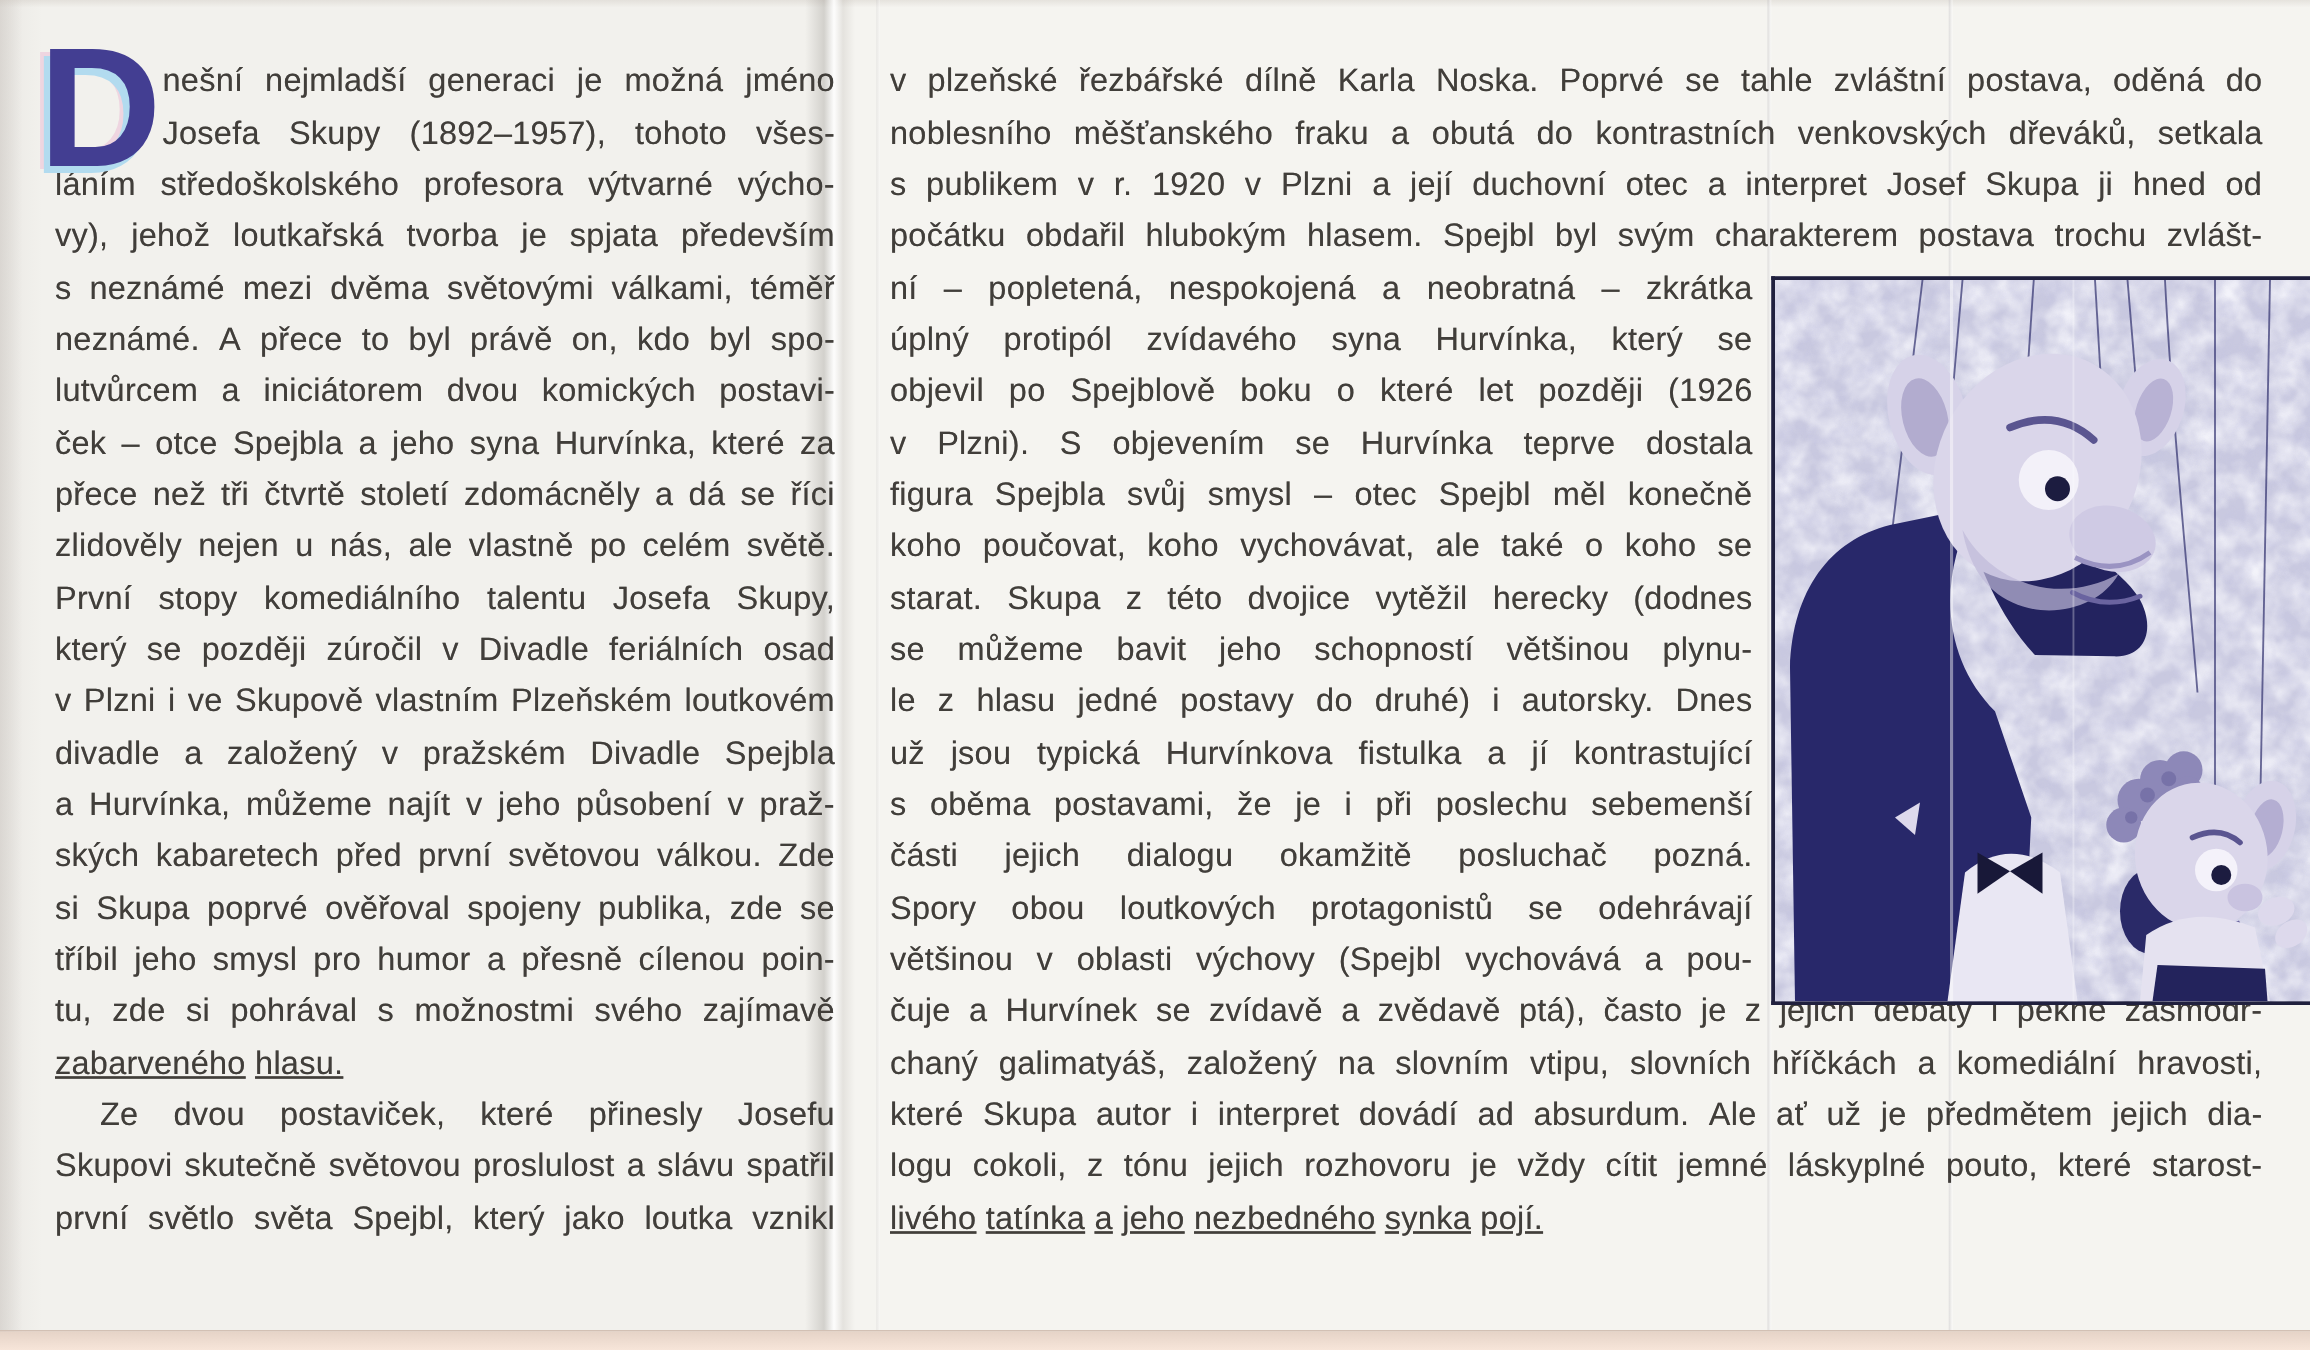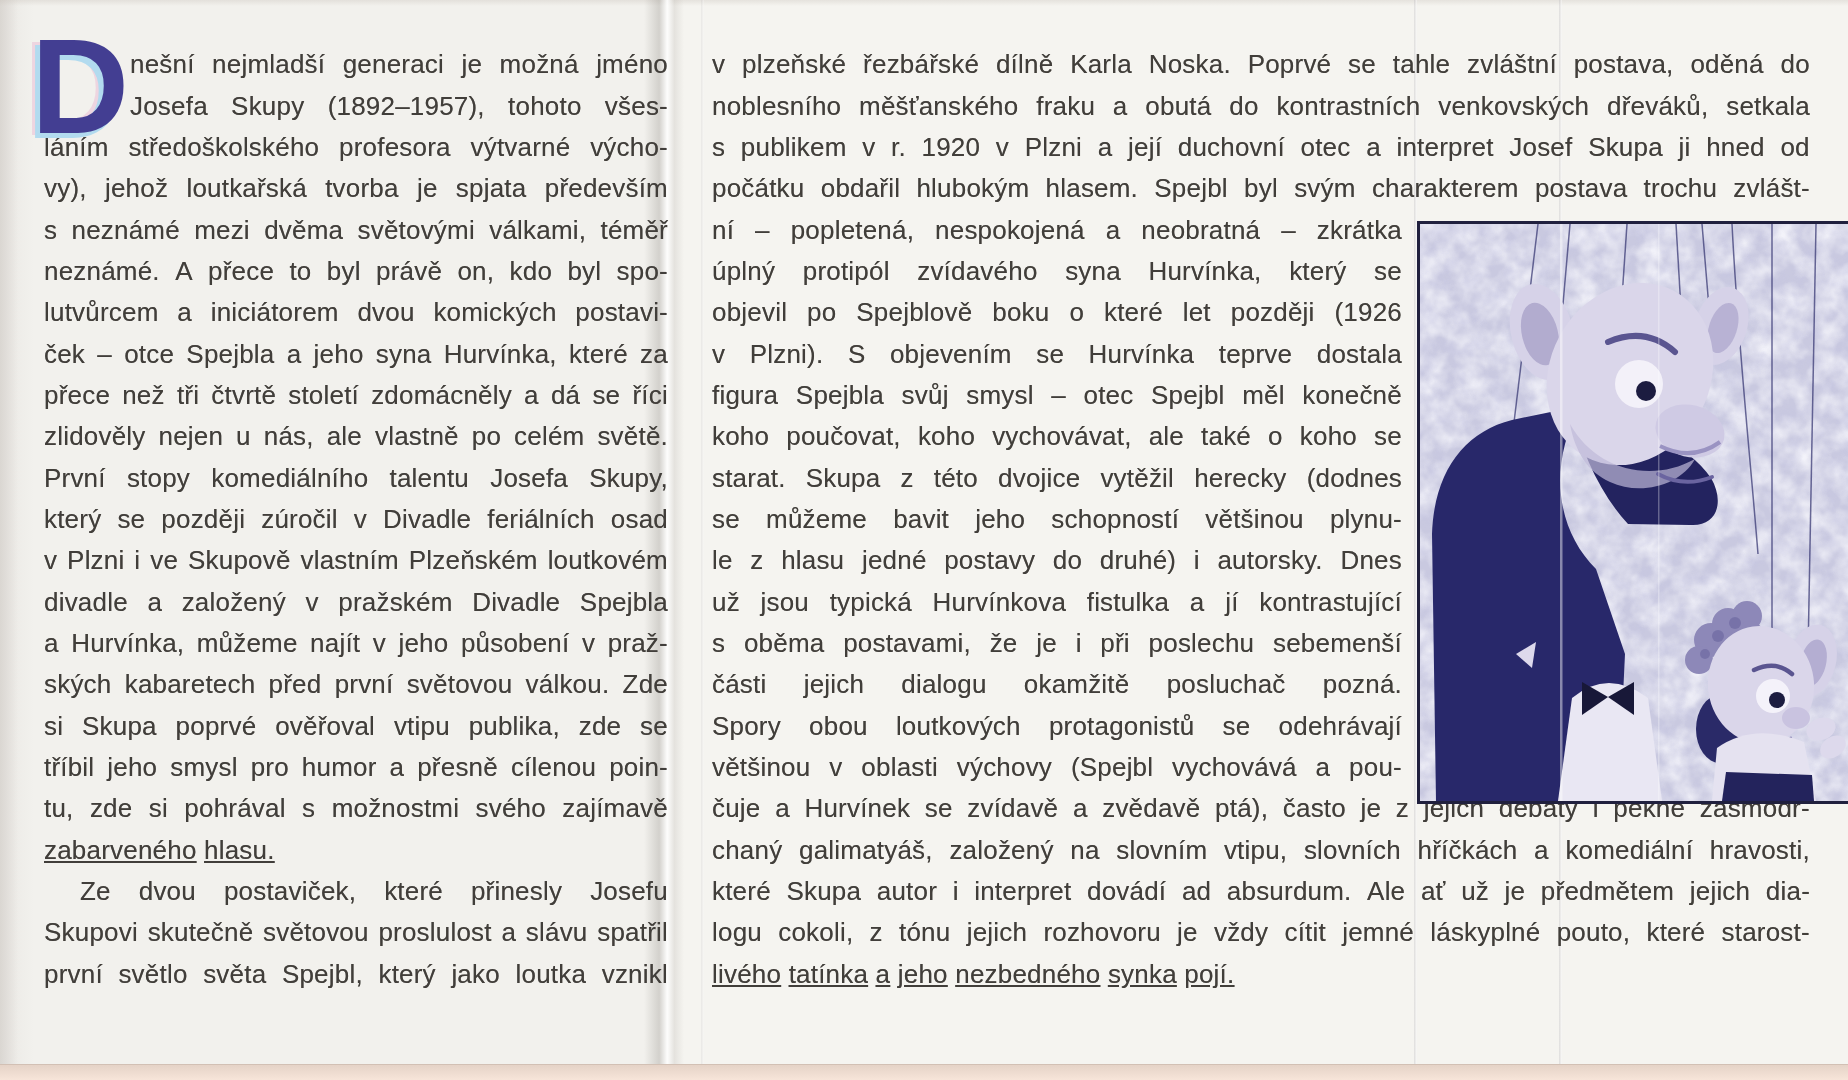--- a/index.html
+++ b/index.html
@@ -219,21 +219,21 @@
         <span>první</span>
         <span>světovou</span>
         <span>válkou.</span>
         <span>Zde</span>
       </div>
       <div class="tline">
         <span>si</span>
         <span>Skupa</span>
         <span>poprvé</span>
         <span>ověřoval</span>
-        <span>vtipu</span>
+        <span>spojeny</span>
         <span>publika,</span>
         <span>zde</span>
         <span>se</span>
       </div>
       <div class="tline">
         <span>tříbil</span>
         <span>jeho</span>
         <span>smysl</span>
         <span>pro</span>
         <span>humor</span>

